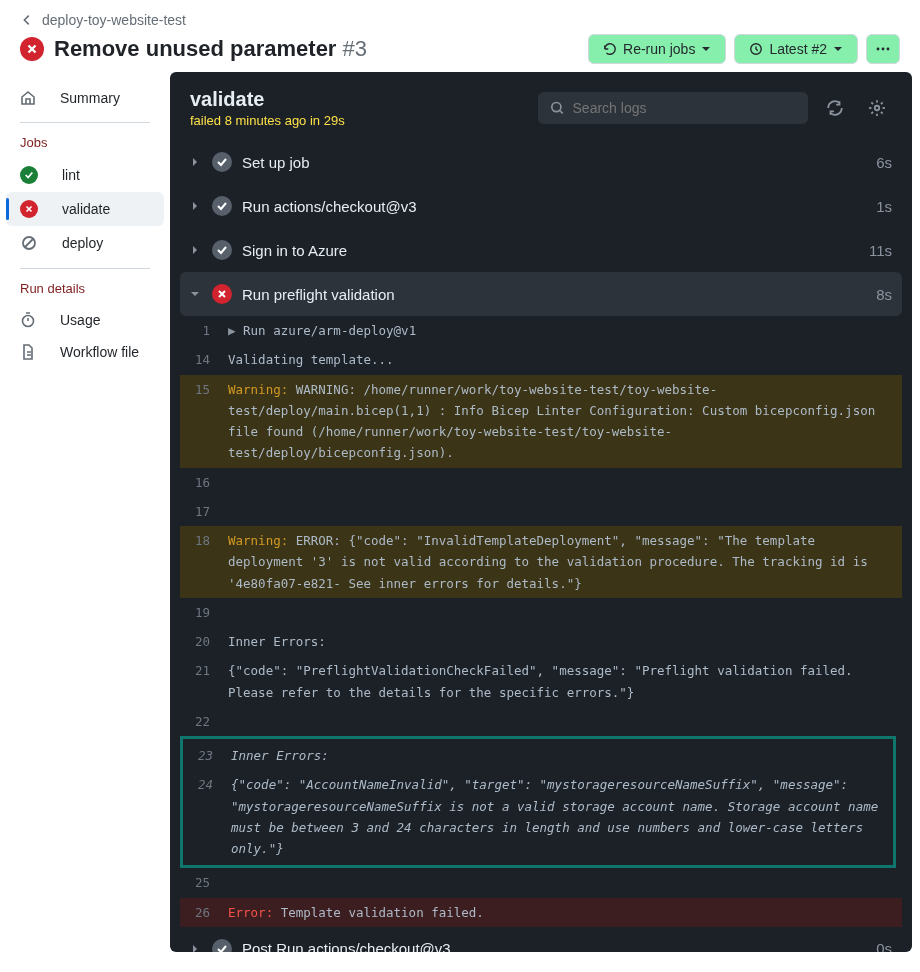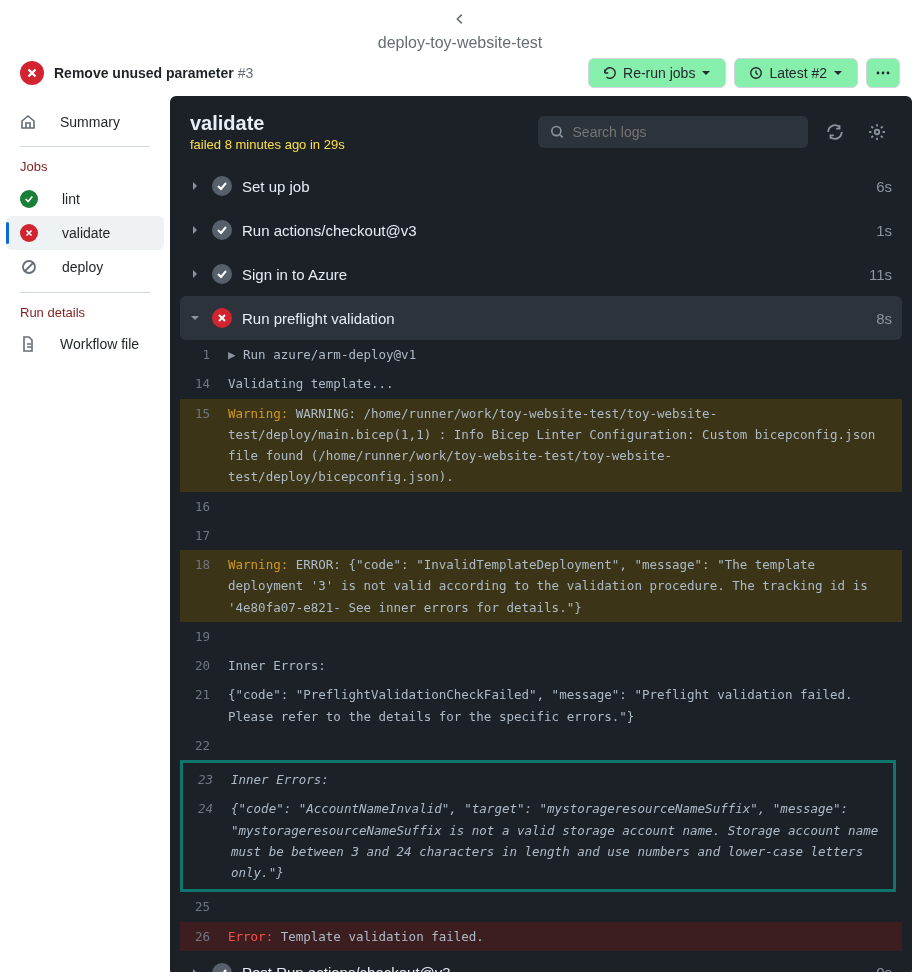--- a/index.html
+++ b/index.html
@@ -9,30 +9,30 @@
     color: #1f2328;
     background: #ffffff;
     width: 920px;
     height: 972px;
     overflow: hidden;
   }
   
   .header { padding: 12px 20px 4px 20px; }
   .breadcrumb {
     display: flex; align-items: center; gap: 8px;
-    color: #656d76; font-size: 16px; margin-bottom: 6px; flex-direction: column;
+    color: #656d76; font-size: 14px; margin-bottom: 6px;
   }
   .breadcrumb a { color: #656d76; text-decoration: none; }
   .title-row { display: flex; align-items: center; justify-content: space-between; }
   .title-left { display: flex; align-items: center; gap: 10px; }
   .title-icon {
     width: 24px; height: 24px; border-radius: 50%;
     background: #d1242f; display: flex; align-items: center; justify-content: center;
   }
-  h1 { font-size: 14px; font-weight: 600; }
+  h1 { font-size: 22px; font-weight: 600; }
   h1 .hash { color: #656d76; font-weight: 400; }
   .header-actions { display: flex; gap: 8px; }
   .btn {
     display: inline-flex; align-items: center; gap: 6px;
     padding: 6px 14px; font-size: 14px;
     background: #86efac; border: 1px solid #d0d7de; border-radius: 6px;
     color: #24292f; cursor: pointer;
   }
   .btn.icon-only { padding: 6px 8px; }
   
@@ -203,20 +203,27 @@
               <path d="M4 12l8-8"></path>
             </svg>
           </span>
           <span>deploy</span>
         </div>
       </div>
     <div class="divider"></div>
     <div class="side-section-title">Run details</div>
     <div class="side-item">
       <svg width="16" height="16" viewBox="0 0 16 16" fill="none" stroke="#656d76" stroke-width="1.6">
+          <circle cx="8" cy="9" r="5.5"></circle>
+          <path d="M8 6v3M6 1h4"></path>
+        </svg>
+      <span>Usage</span>
+    </div>
+    <div class="side-item">
+      <svg width="16" height="16" viewBox="0 0 16 16" fill="none" stroke="#656d76" stroke-width="1.6">
           <path d="M4 1h5l3 3v11H4z"></path>
           <path d="M7 8h4M7 11h4"></path>
         </svg>
       <span>Workflow file</span>
     </div>
   </div>
 
   <div class="main">
     <div class="main-header">
       <div>

